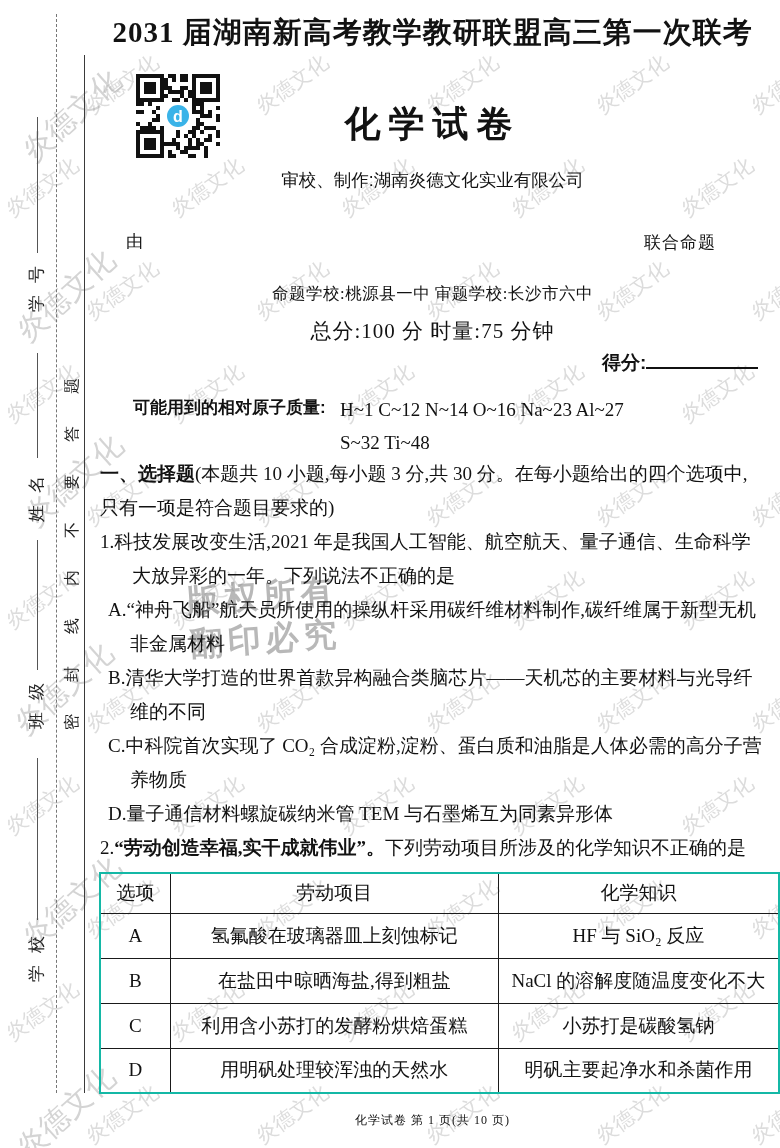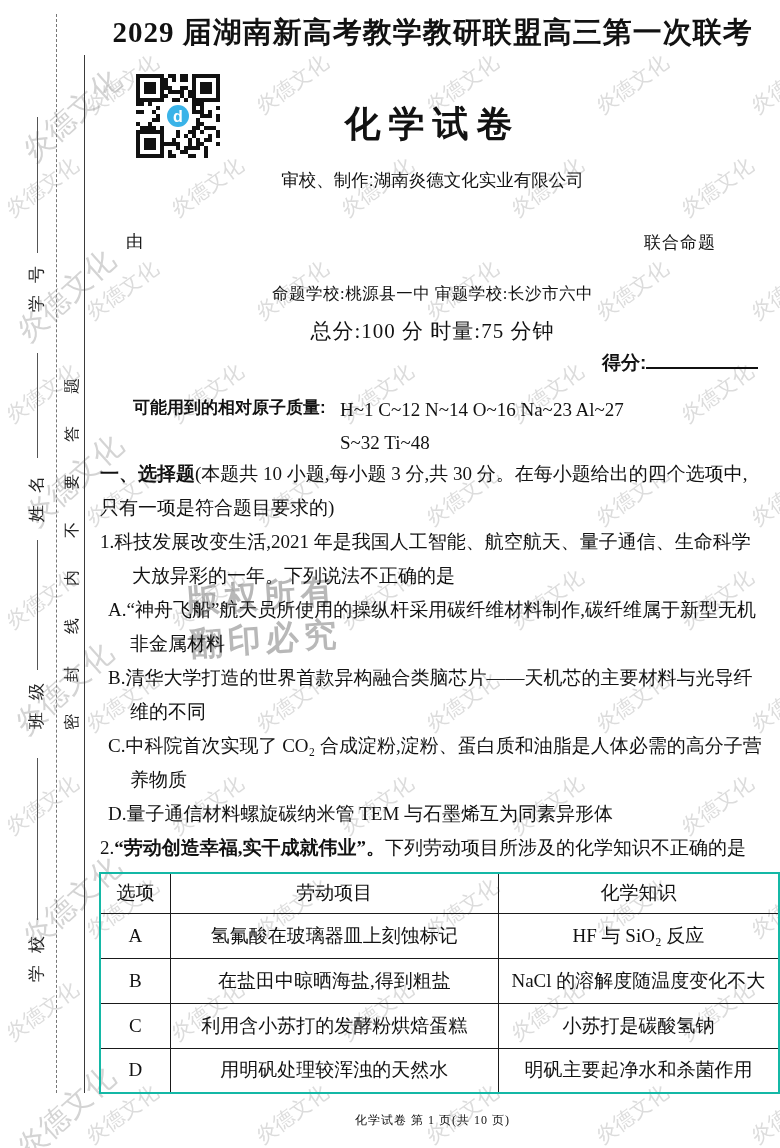--- a/index.html
+++ b/index.html
@@ -148,21 +148,21 @@
   <div class="side-label" style="left:36px;top:700px;">班级</div>
   <div class="side-label" style="left:36px;top:953px;">学校</div>
 
   <div class="write-line" style="top:117px;height:136px;"></div>
   <div class="write-line" style="top:353px;height:105px;"></div>
   <div class="write-line" style="top:540px;height:130px;"></div>
   <div class="write-line" style="top:758px;height:162px;"></div>
 
   <div class="seal-text" style="left:72px;top:538px;">密封线内不要答题</div>
 
-  <div class="content-center exam-title">2029 届湖南新高考教学教研联盟高三第一次联考</div>
+  <div class="content-center exam-title">2031 届湖南新高考教学教研联盟高三第一次联考</div>
 
   <div class="qr-wrap">
     <svg id="qr-svg" width="88" height="88" viewBox="0 0 88 88" xmlns="http://www.w3.org/2000/svg">
         <rect x="0" y="0" width="88" height="88" fill="#fff"></rect>
         <rect x="34" y="2" width="4" height="4" fill="#111"></rect>
         <rect x="38" y="2" width="4" height="4" fill="#111"></rect>
         <rect x="46" y="2" width="4" height="4" fill="#111"></rect>
         <rect x="50" y="2" width="4" height="4" fill="#111"></rect>
         <rect x="30" y="6" width="4" height="4" fill="#111"></rect>
         <rect x="38" y="6" width="4" height="4" fill="#111"></rect>

